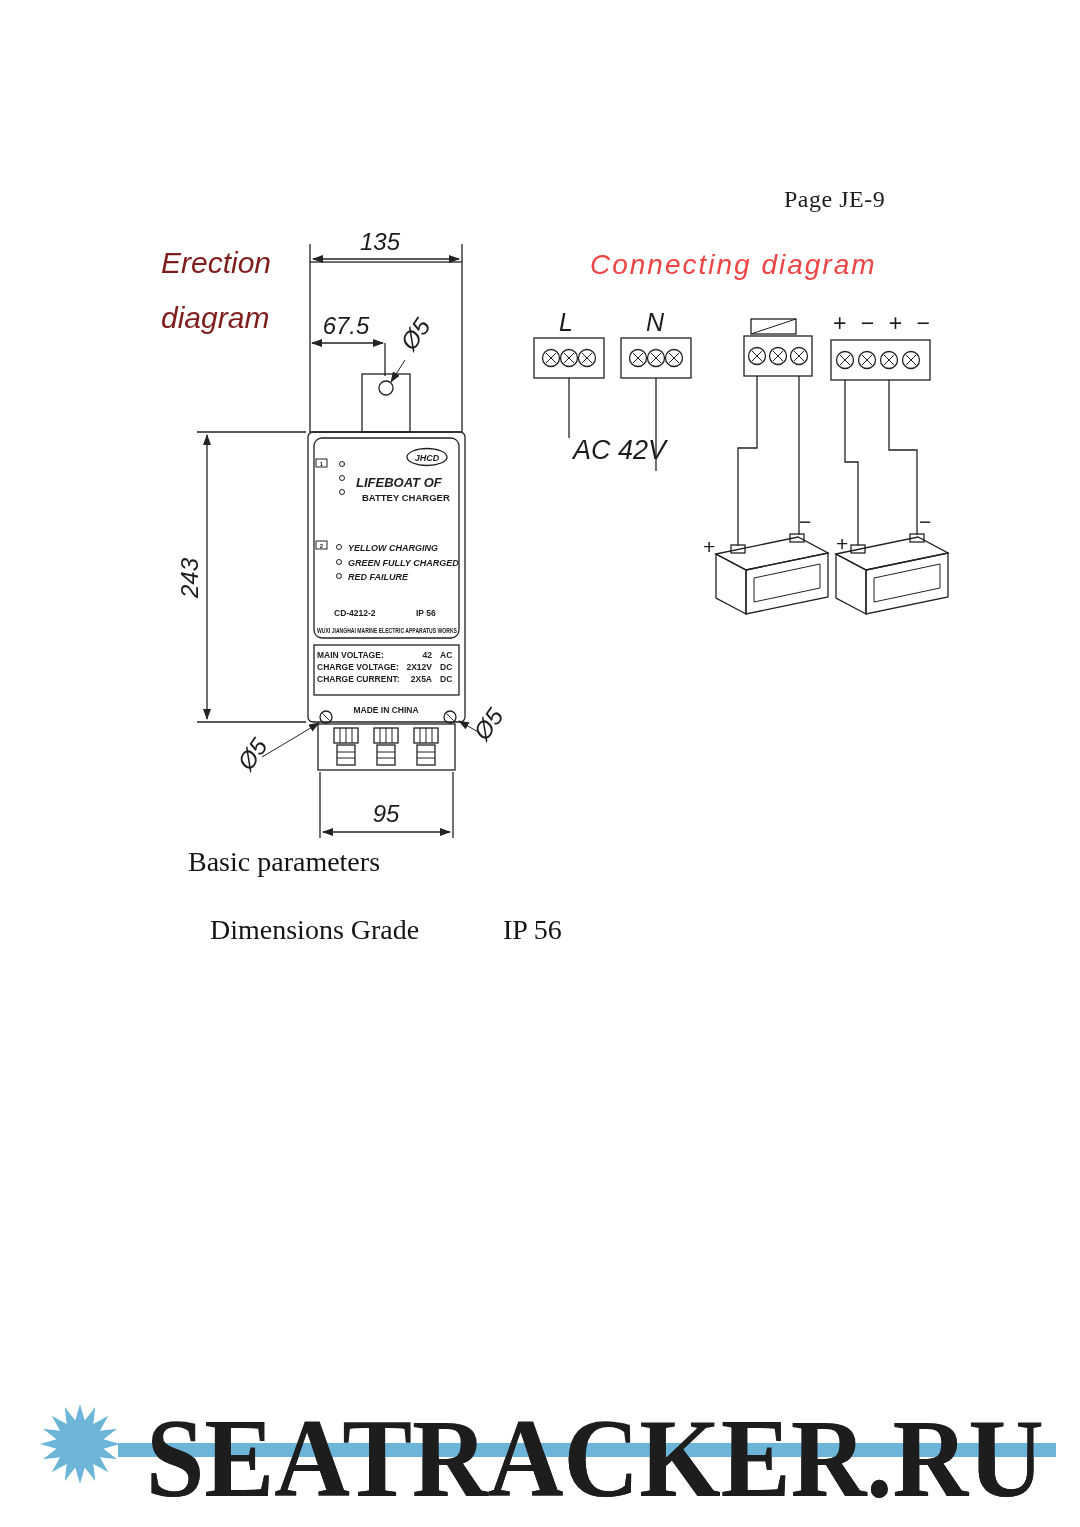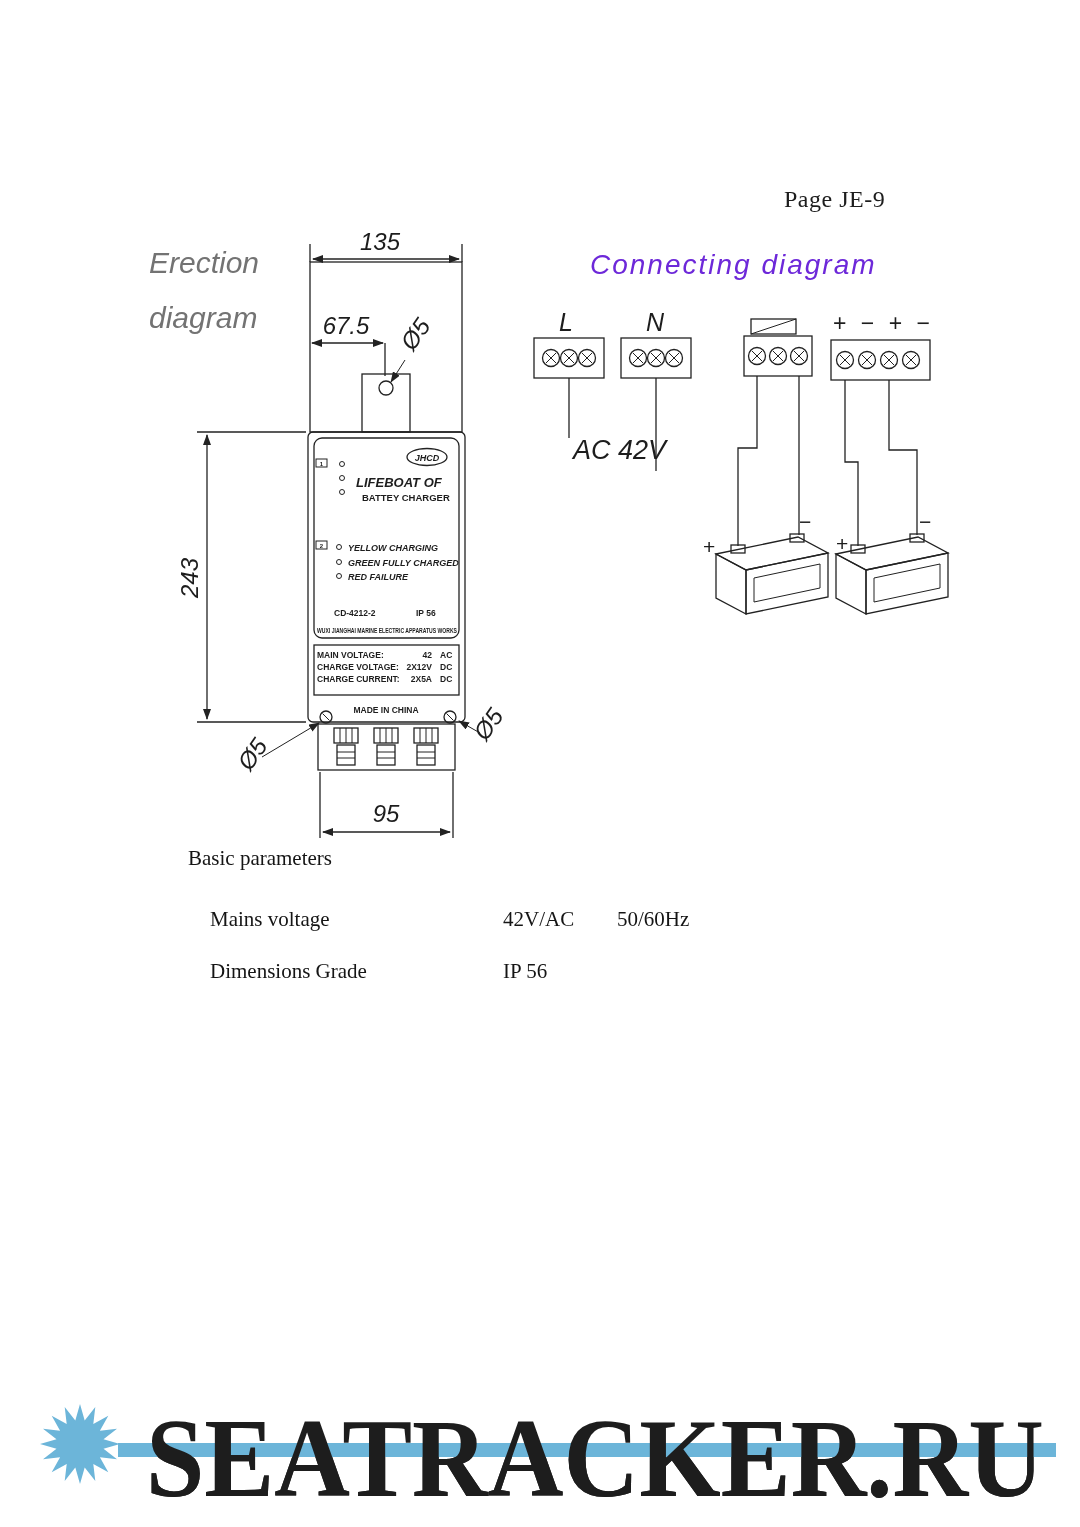--- a/index.html
+++ b/index.html
@@ -1,40 +1,40 @@
 <!DOCTYPE html>
 <html><head>
 <meta charset="utf-8">
 <style>
   html,body{margin:0;padding:0;background:#e9e9e9}
   .page{position:relative;width:1080px;height:1527px;margin:0 auto;background:#ffffff;overflow:hidden;color:#1d1d1d;font-family:"Liberation Serif",serif}
   .abs{position:absolute}
   .pageno{left:784px;top:186px;font-size:24px;letter-spacing:.5px}
-  .er-title{left:149px;font:italic 500 30px "Liberation Sans",sans-serif;color:#737373}
+  .er-title{left:161px;font:italic 500 30px "Liberation Sans",sans-serif;color:#7f1d1d}
   .er-title.l1{top:246px}
   .er-title.l2{top:301px}
-  .conn-title{left:590px;top:249px;font:italic 500 28px "Liberation Sans",sans-serif;letter-spacing:2px;color:#6d28d9}
+  .conn-title{left:590px;top:249px;font:italic 500 28px "Liberation Sans",sans-serif;letter-spacing:2px;color:#ef4444}
 
   svg .ln{stroke:#222;fill:none;stroke-width:1.3}
   svg .thin{stroke:#222;fill:none;stroke-width:1}
   svg text{fill:#1d1d1d;stroke:none}
   .t-dim{font:italic 24px "Liberation Sans",sans-serif}
   .t-term{font:italic 25px "Liberation Sans",sans-serif}
   .t-ac{font:italic 27px "Liberation Sans",sans-serif}
   .t-pol{font:23px "Liberation Sans",sans-serif;letter-spacing:4px}
   .t-sign{font:21px "Liberation Sans",sans-serif}
   .t-brand{font:italic 700 9px "Liberation Sans",sans-serif}
   .t-lbl{font:italic 700 13px "Liberation Sans",sans-serif}
   .t-sub{font:700 9.5px "Liberation Sans",sans-serif}
   .t-ind{font:italic 700 9px "Liberation Sans",sans-serif}
   .t-tiny{font:700 8.5px "Liberation Sans",sans-serif}
   .t-num{font:700 6px "Liberation Sans",sans-serif}
   .t-micro{font:700 6.5px "Liberation Sans",sans-serif}
 
-  .params{position:absolute;left:0;top:846px;width:868px;font-size:21px;color:#151515}
+  .params{position:absolute;left:0;top:846px;width:868px;font-size:28px;color:#151515}
   .params-title{margin-left:188px}
   .params-rows{margin-top:24px}
   .param-row{position:relative;height:52px}
   .param-name{position:absolute;left:210px;top:12px}
   .param-value{position:absolute;left:503px;top:12px}
   .param-extra{position:absolute;left:617px;top:12px}
 
   .wm{left:18px;top:1356px}
   .wm-text{font:700 112px "Liberation Serif",serif}
 </style>
@@ -224,25 +224,20 @@
         <text class="t-sign" x="836" y="551">+</text>
         <text class="t-sign" x="919" y="529">−</text>
       </g>
     </g>
   </svg>
 
   <div class="params">
     <div class="params-title">Basic parameters</div>
     <div class="params-rows">
       <div class="param-row">
-        <span class="param-name">Mains voltage</span>
-        <span class="param-value">42V/AC</span>
-        <span class="param-extra">50/60Hz</span>
-      </div>
-      <div class="param-row">
         <span class="param-name">Dimensions Grade</span>
         <span class="param-value">IP 56</span>
         <span class="param-extra"></span>
       </div>
     </div>
   </div>
 
   <svg class="abs wm" width="1045" height="168" viewBox="0 0 1045 168">
     <defs>
       <clipPath id="wmclip">

